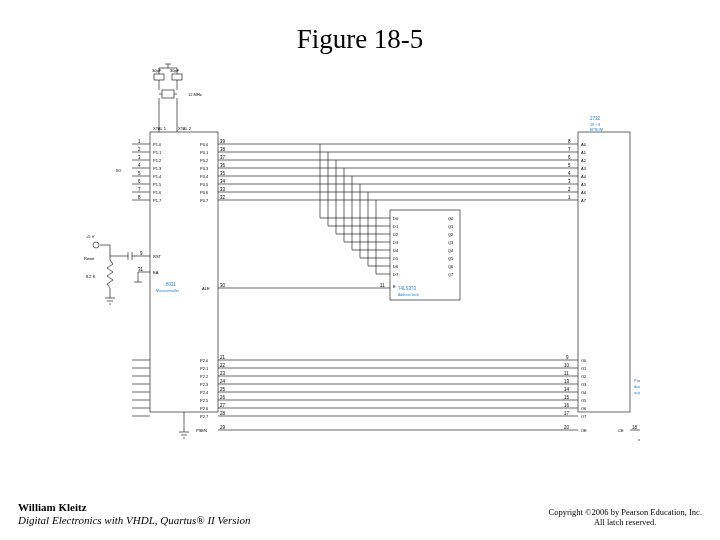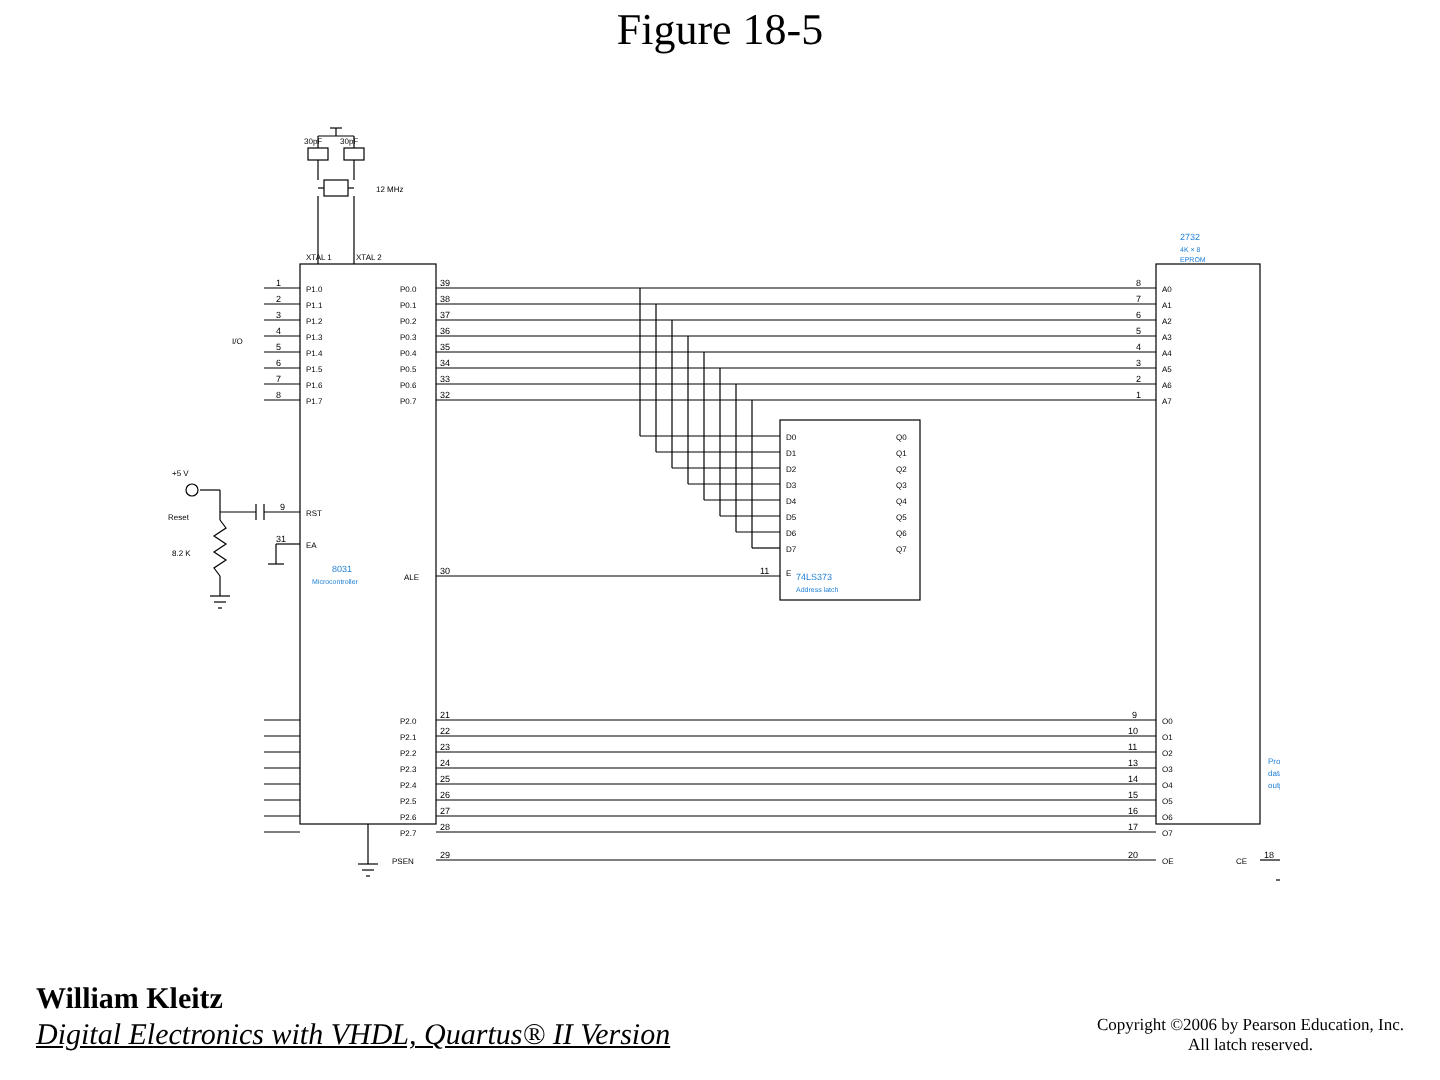--- a/index.html
+++ b/index.html
@@ -8,47 +8,47 @@
     width: 720px;
     height: 540px;
     background: #ffffff;
     font-family: "Times New Roman", Times, serif;
     color: #000;
     overflow: hidden;
     position: relative;
   }
   .title {
     position: absolute;
-    top: 2px;
+    top: 24px;
     width: 100%;
     text-align: center;
-    font-size: 22px;
+    font-size: 27px;
     font-weight: 400;
   }
   .diagram {
     position: absolute;
     left: 80px;
     top: 60px;
     width: 560px;
     height: 420px;
   }
   .diagram svg {
     width: 100%;
     height: 100%;
   }
   .footer-left {
     position: absolute;
     left: 18px;
     bottom: 12px;
-    font-size: 15px;
+    font-size: 11px;
     line-height: 1.25;
     font-family: "Times New Roman", Times, serif;
   }
   .footer-left .author { font-weight: bold; }
-  .footer-left .book-italic { font-style: italic; text-decoration: underline; }
+  .footer-left .book-italic { font-style: italic; }
   .footer-right {
     position: absolute;
     right: 18px;
     bottom: 12px;
     font-size: 8.5px;
     line-height: 1.25;
     text-align: center;
     font-family: "Times New Roman", Times, serif;
   }
   .tiny { font-family: Arial, sans-serif; font-size: 4px; fill: #000; }

